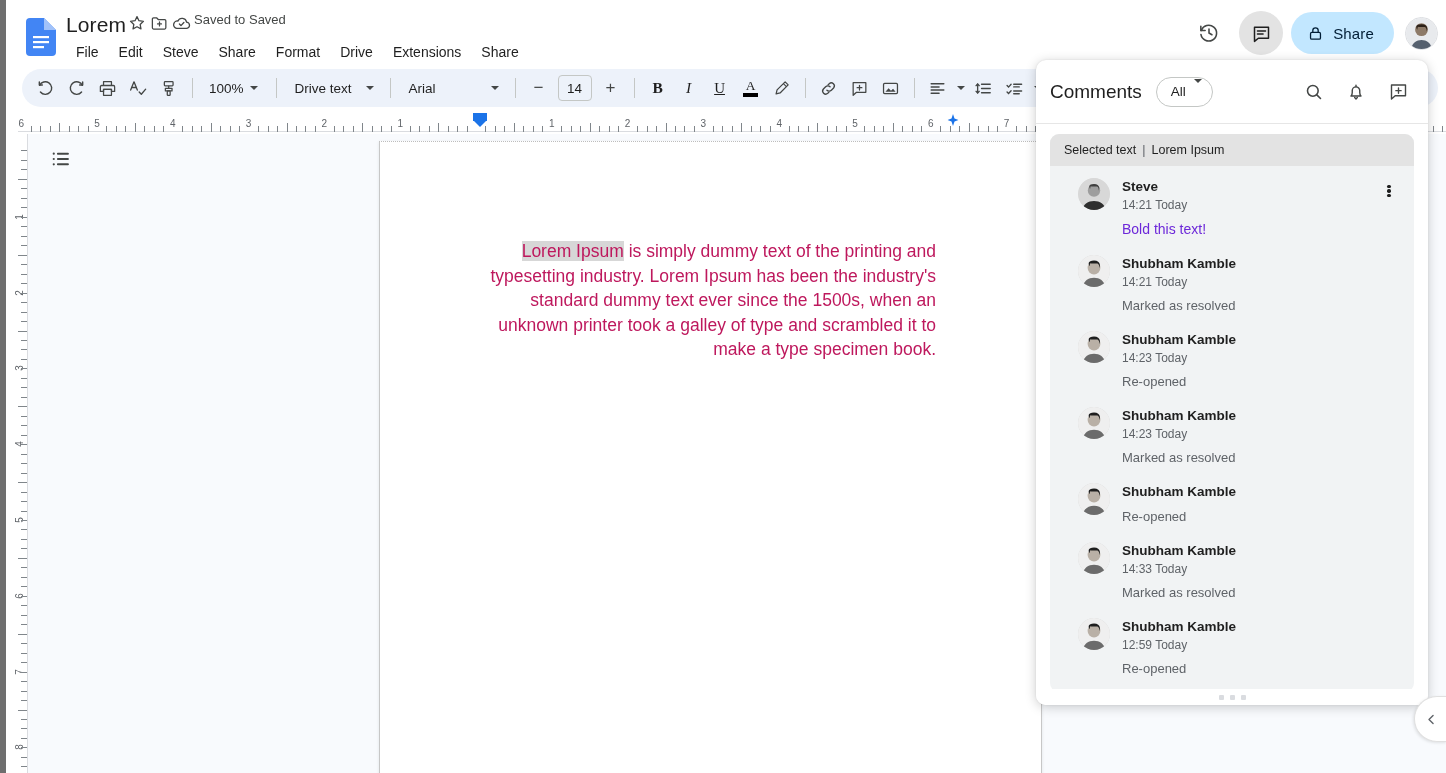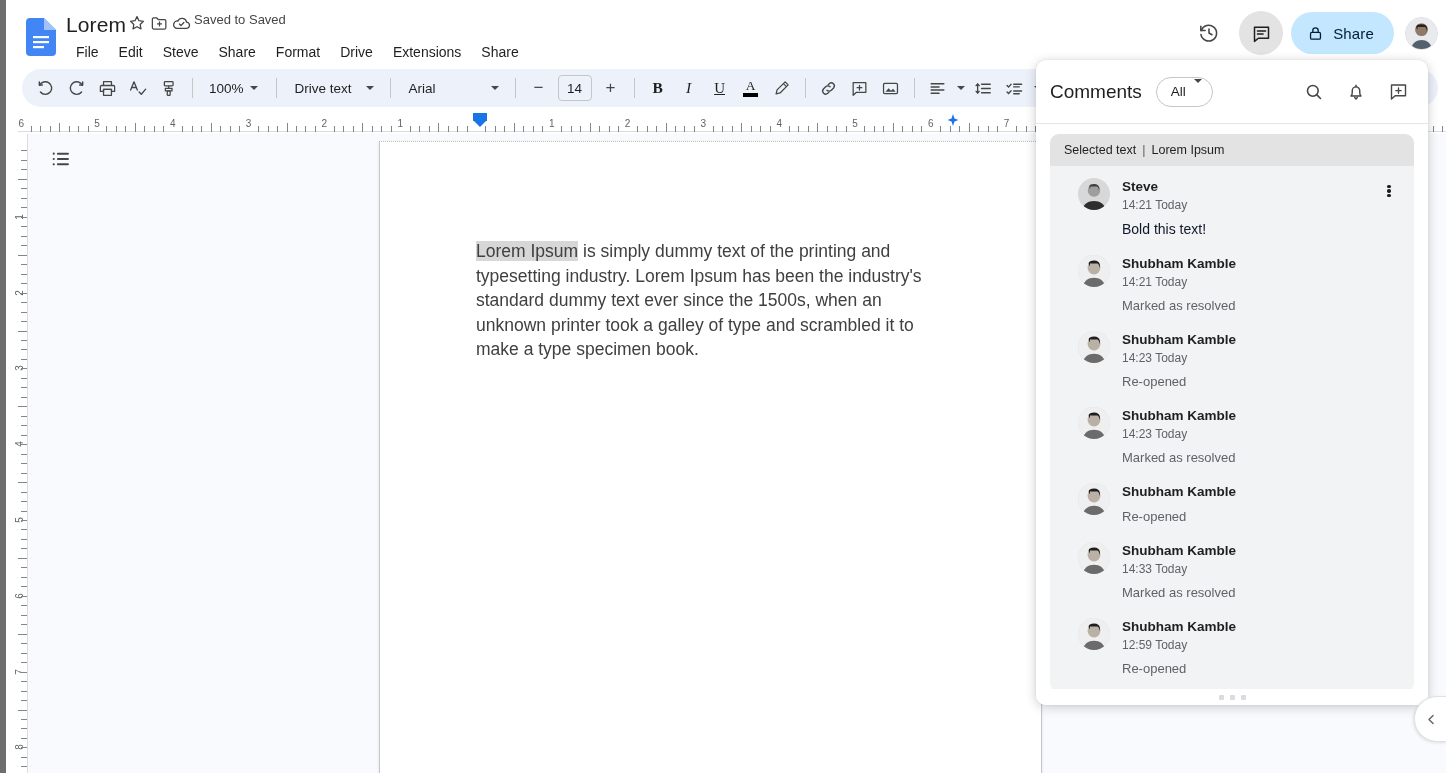--- a/index.html
+++ b/index.html
@@ -62,21 +62,21 @@
   
   .vruler { position:absolute; left:6px; top:134px; width:22px; height:639px; background:#fff; overflow:hidden; }
   .vr-tick { position:absolute; right:1px; height:1px; background:#80868b; }
   .vr-num { position:absolute; right:8px; font-size:10px; color:#5f6368; line-height:10px; transform-origin:100% 50%; transform:rotate(-90deg) translate(50%,0); white-space:nowrap; }
   .vr-line { position:absolute; right:0; top:0; bottom:0; width:1px; background:#dadce0; }
 
   
   .docarea { position:absolute; left:28px; top:134px; right:0; bottom:0; background:#f8fafd; overflow:hidden; }
   .outline-btn { position:absolute; left:16px; top:8px; width:34px; height:34px; display:flex; align-items:center; justify-content:center; border-radius:4px; color:#444746; cursor:pointer; }
   .page { position:absolute; left:351px; top:7px; width:663px; height:700px; background:#fff; border:1px solid #c7c7c7; border-top:1px dotted #bdbdbd; box-shadow:0 1px 3px rgba(60,64,67,0.12); }
-  .doctext { position:absolute; left:96px; top:97px; width:460px; font-size:17.5px; line-height:24.6px; color:#404040; font-family:"Liberation Sans", sans-serif; }
+  .doctext { position:absolute; left:96px; top:97px; width:460px; font-size:17.5px; line-height:24.6px; color:#be185d; font-family:"Liberation Sans", sans-serif;text-align:right; }
   .sel-hl { background:#d7d7d7; }
   .caret-bar { display:inline-block; width:1px; height:17px; background:#000; vertical-align:-3px; margin-right:-1px; }
 
   
   .cpanel { position:absolute; left:1036px; top:60px; width:392px; height:645px; background:#fff; border-radius:10px; box-shadow:0 2px 12px rgba(0,0,0,0.20), 0 0 2px rgba(0,0,0,0.10); z-index:30; display:flex; flex-direction:column; overflow:hidden; }
   .cp-head { height:64px; flex:0 0 auto; display:flex; align-items:center; padding:0 14px 0 12px; border-bottom:1px solid #e6e6e6; }
   .cp-title { font-size:19px; color:#1f1f1f; margin-left:2px; }
   .cp-filter { margin-left:14px; height:30px; padding:0 10px 0 14px; border:1px solid #c4c7c5; border-radius:15px; display:flex; align-items:center; gap:8px; cursor:pointer; }
   .cp-filter .lbl { font-size:13.5px; color:#1f1f1f; }
   .cp-hicons { margin-left:auto; display:flex; align-items:center; gap:10px; }
@@ -86,21 +86,21 @@
   .cthread { background:#f1f3f4; border-radius:9px; overflow:hidden; }
   .ct-ctx { height:32px; display:flex; align-items:center; padding:0 14px; background:#e3e3e3; font-size:12.5px; color:#1f1f1f; }
   .ct-ctx .sep { margin:0 6px; color:#5f6368; }
   .ct-body { padding:12px 10px 14px 28px; }
   .centry { position:relative; display:flex; gap:12px; margin-bottom:16px; }
   .centry:last-child { margin-bottom:0; }
   .cav { width:32px; height:32px; border-radius:50%; flex:0 0 auto; overflow:hidden; background:#ddd; }
   .cmain { flex:1 1 auto; min-width:0; }
   .cname { font-size:13.5px; font-weight:bold; color:#1f1f1f; line-height:18px; }
   .ctime { font-size:12px; color:#5f6368; line-height:16px; margin-top:1px; }
-  .ctext { font-size:14px; color:#0f172a; margin-top:7px; line-height:19px; }
+  .ctext { font-size:14px; color:#6d28d9; margin-top:7px; line-height:19px; }
   .cmeta { font-size:13px; color:#5f6368; margin-top:7px; line-height:18px; }
   .ckebab { position:absolute; right:2px; top:0px; width:26px; height:26px; display:flex; align-items:center; justify-content:center; cursor:pointer; border-radius:50%; }
   .kdot { width:3.4px; height:3.4px; border-radius:50%; background:#1f1f1f; margin:1.3px 0; }
 
   .cp-foot { flex:0 0 auto; height:16px; display:flex; align-items:center; justify-content:center; gap:6px; background:#fff; }
   .fdot { width:5px; height:5px; border-radius:1px; background:#dadce0; }
 
   
   .collapse-handle { position:absolute; right:-1px; top:696px; width:33px; height:46px; background:#fff; border:1px solid #e0e0e0; border-right:none; border-radius:23px 0 0 23px; display:flex; align-items:center; justify-content:center; color:#5f6368; cursor:pointer; box-shadow:-1px 1px 3px rgba(0,0,0,0.10); z-index:40; }
 

